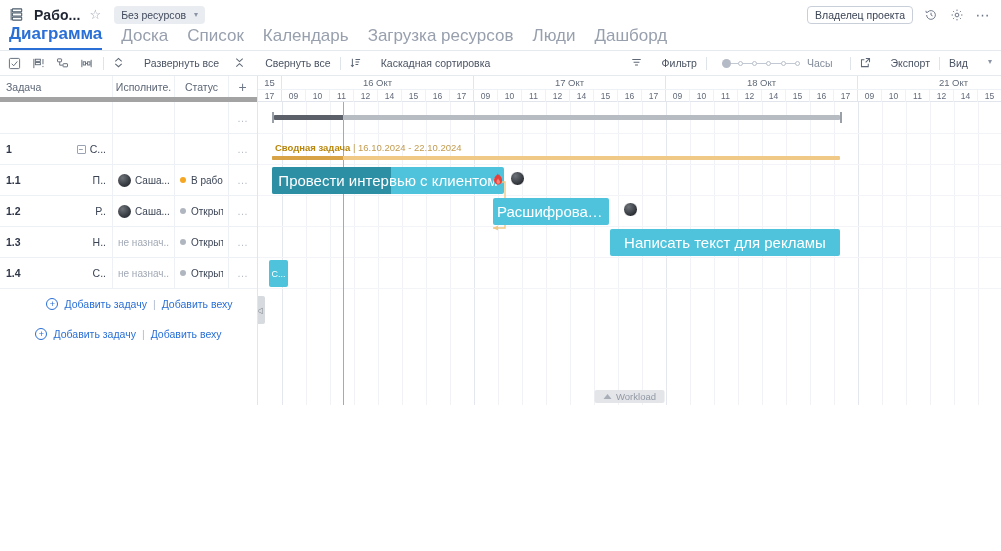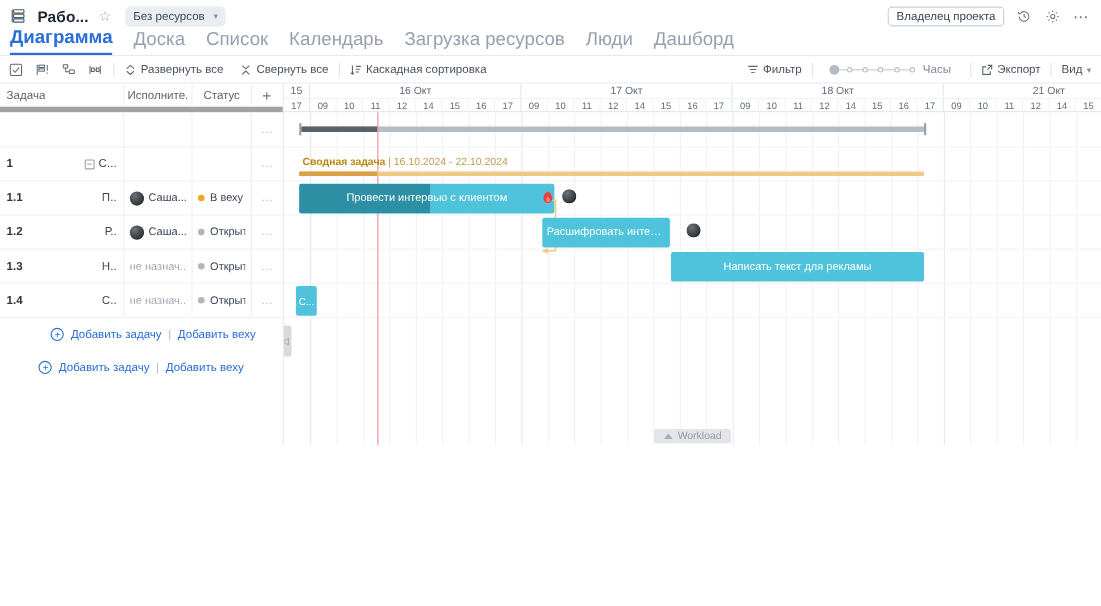--- a/index.html
+++ b/index.html
@@ -39,21 +39,21 @@
           border-bottom:1px solid #e6e9ee; }
   .tab { font-size:17px; color:#98a0ae; padding-bottom:4px; cursor:pointer; white-space:nowrap; }
   .tab.active { color:#2a6fd6; font-weight:700; border-bottom:2px solid #2a6fd6; }
 
   
   .toolbar { height:25px; display:flex; align-items:center; padding:0 9px 0 7px; flex:0 0 auto;
              border-bottom:1px solid #e6e9ee; }
   .tb-group { display:flex; align-items:center; gap:9px; }
   .tb-ic { width:15px; height:15px; color:#5d6775; display:flex; align-items:center; justify-content:center; cursor:pointer; }
   .sep { width:1px; height:13px; background:#dfe3ea; margin:0 9px; }
-  .tb-btn { display:flex; align-items:center; gap:4px; font-size:10.5px; color:#4a5362; cursor:pointer; white-space:nowrap; }
+  .tb-btn { display:flex; align-items:flex-start; gap:20px; font-size:10.5px; color:#4a5362; cursor:pointer; white-space:nowrap; }
   .tb-right { margin-left:auto; display:flex; align-items:center; }
   .zoom-slider { display:flex; align-items:center; margin:0 8px; }
   .zs-line { width:76px; height:1px; background:#c3c9d3; position:relative; display:flex; align-items:center; justify-content:space-between; }
   .zs-dot { width:5px; height:5px; border-radius:50%; border:1px solid #b9c0cb; background:#fff; }
   .zs-knob { width:9px; height:9px; border-radius:50%; background:#b4bbc6; position:absolute; left:-2px; cursor:pointer; }
   .zs-label { font-size:10.5px; color:#828b99; margin-left:7px; }
 
   
   .body { flex:1 1 auto; display:flex; position:relative; overflow:hidden; }
 
@@ -127,21 +127,21 @@
 
   
   .summary-label { position:absolute; font-size:9.5px; font-weight:700; color:#b8860b; white-space:nowrap; }
   .summary-label .dates { font-weight:400; color:#c39b4e; }
   .summary-bar { position:absolute; height:4px; background:#f0c987; border-radius:1px; }
   .summary-bar-done { position:absolute; height:4px; background:#d8a346; border-radius:1px 0 0 1px; }
 
   
   .bar { position:absolute; height:27px; border-radius:2px; background:#4ec3db;
          display:flex; align-items:center; justify-content:center; cursor:pointer; overflow:hidden; }
-  .bar .bl { font-size:10px; color:#ffffff; white-space:nowrap; overflow:hidden; text-overflow:ellipsis;
+  .bar .bl { font-size:15px; color:#ffffff; white-space:nowrap; overflow:hidden; text-overflow:ellipsis;
              padding:0 6px; position:relative; z-index:2; }
   .bar-prog { position:absolute; left:0; top:0; bottom:0; background:#2d8fa3; z-index:1; }
   .bar.small { height:27px; border-radius:2px; }
 
   .flame { position:absolute; width:12px; height:14px; z-index:3; }
   .ava-gantt { position:absolute; width:15px; height:15px; border-radius:50%;
                background:radial-gradient(circle at 35% 30%, #6e737a 0%, #3b3f46 55%, #14171b 100%);
                border:1px solid #fff; }
 
   .dep { position:absolute; pointer-events:none; }
@@ -338,21 +338,21 @@
         <div class="cell c-task">
           <span class="wbs">1.1</span>
           <span class="tname">П..</span>
         </div>
         <div class="cell c-assign">
           <span class="avatar"></span>
           <span class="assign-txt">Саша...</span>
         </div>
         <div class="cell c-status">
           <span class="dot" style="background:#f5a623"></span>
-          <span class="st-txt">В веху</span>
+          <span class="st-txt">В рабо</span>
         </div>
         <div class="cell c-plus">…</div>
       </div>
 
       <div class="row">
         <div class="cell c-task">
           <span class="wbs">1.2</span>
           <span class="tname">Р..</span>
         </div>
         <div class="cell c-assign">

